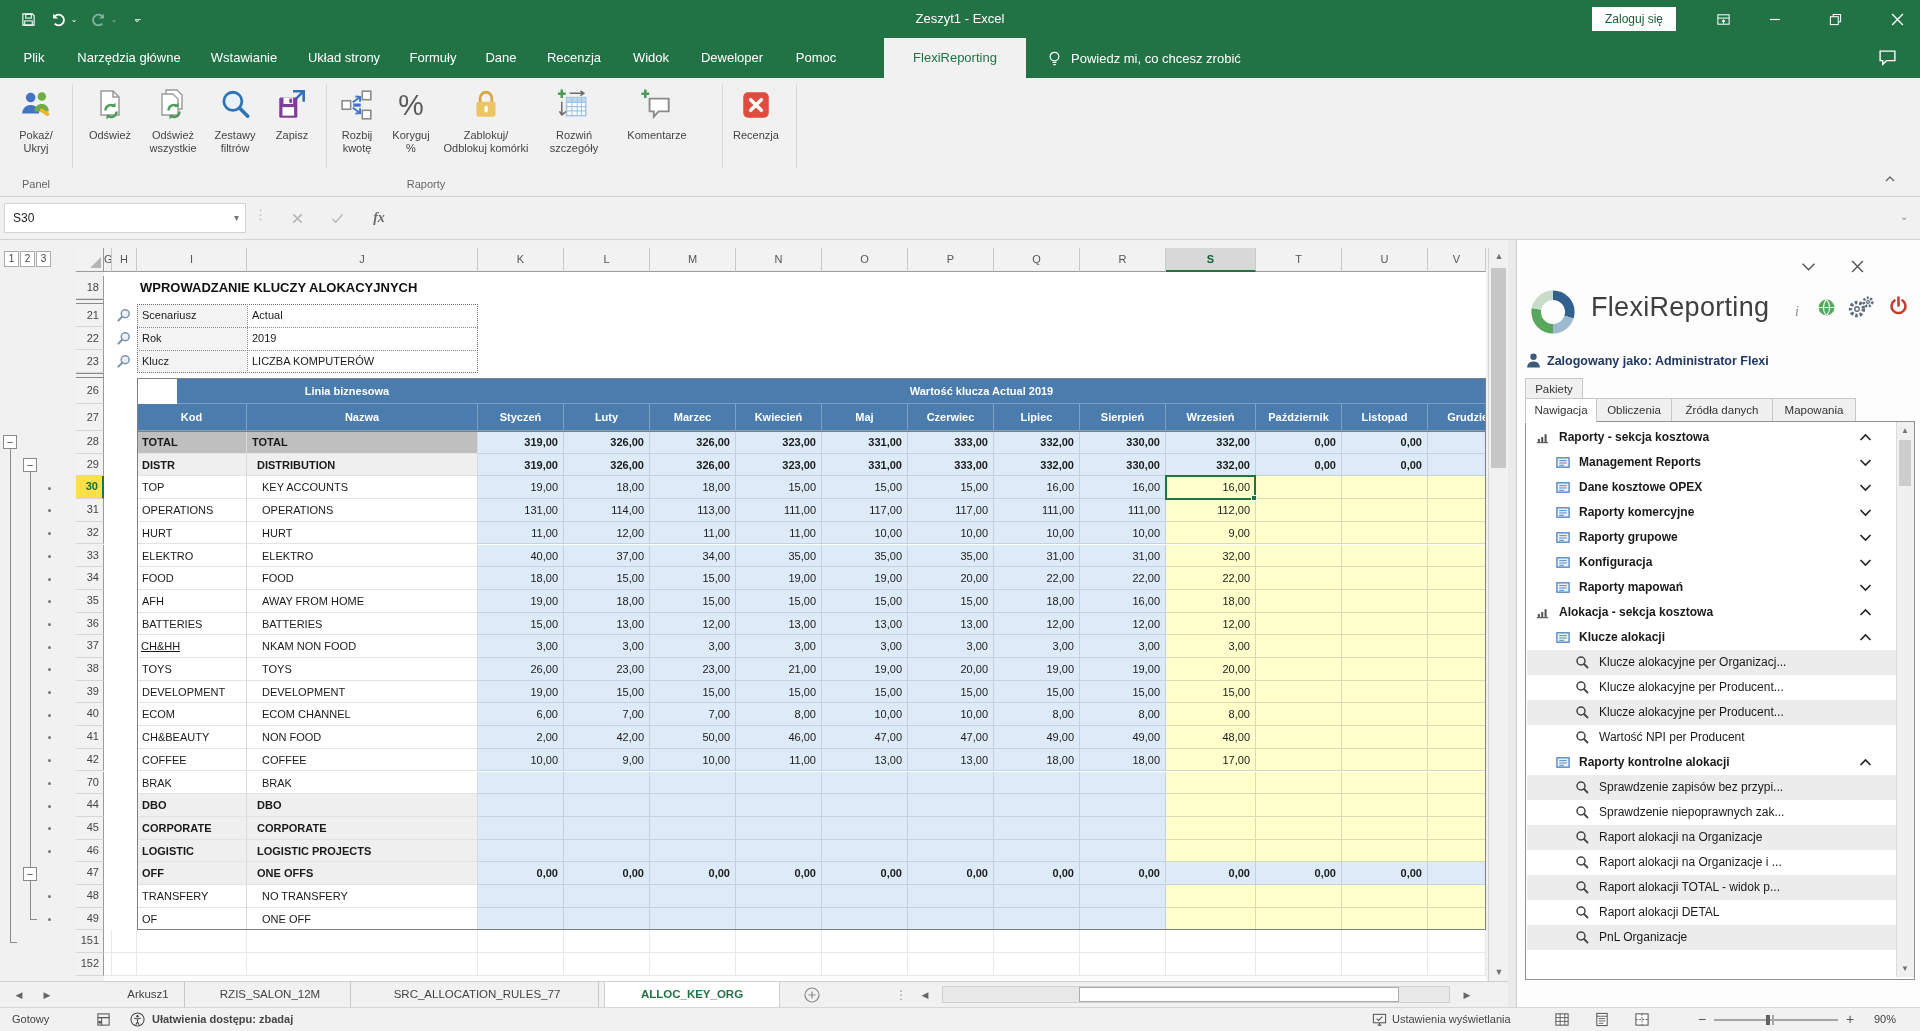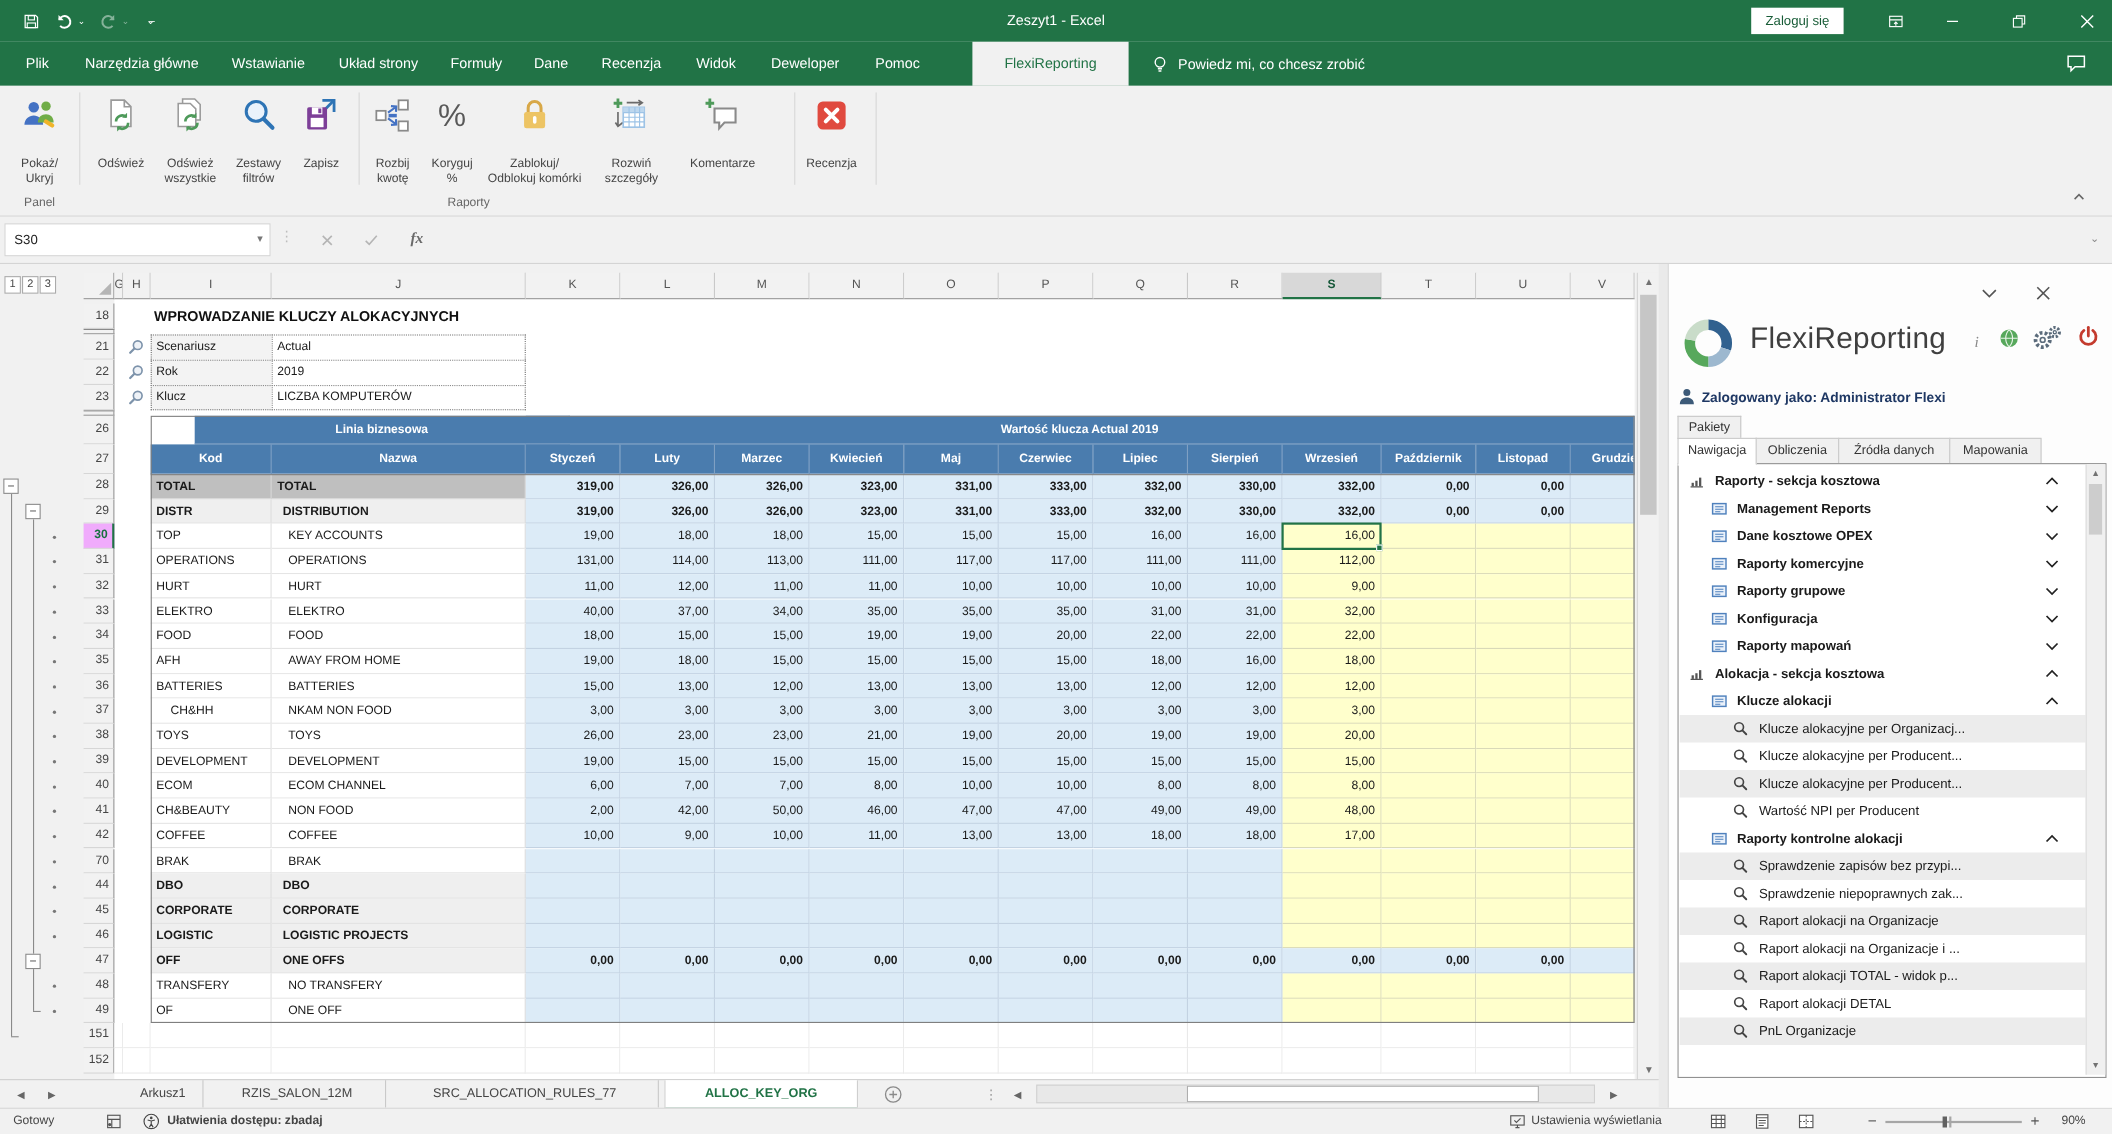--- a/index.html
+++ b/index.html
@@ -15,38 +15,38 @@
   .winbtn{top:0;width:46px;height:38px;display:flex;align-items:center;justify-content:center;color:#fff;font-size:13px;}
   
   #tabrow{left:0;top:38px;width:1920px;height:40px;background:#217346;}
   .rtab{position:absolute;top:0;height:40px;line-height:40px;color:#fff;font-size:13px;text-align:center;}
   .rtab.active{background:#f1f1f1;color:#217346;}
   #tellme{position:absolute;left:1046px;top:0;height:40px;display:flex;align-items:center;gap:8px;color:#fff;font-size:13px;}
   
   #ribbon{left:0;top:78px;width:1920px;height:119px;background:#f1f1f1;border-bottom:1px solid #d2d2d2;}
   .rbtn{position:absolute;top:4px;height:92px;text-align:center;color:#444;font-size:11px;}
   .rbtn .ic{height:40px;display:flex;align-items:flex-end;justify-content:center;}
-  .rbtn .lb{margin-top:21px;line-height:13px;white-space:pre-line;}
+  .rbtn .lb{margin-top:7px;line-height:13px;white-space:pre-line;}
   .rdiv{position:absolute;top:6px;width:1px;height:84px;background:#d8d8d8;}
   .rgrouplabel{position:absolute;top:98px;height:16px;line-height:16px;text-align:center;color:#666;font-size:11px;}
   
   #formulabar{left:0;top:197px;width:1920px;height:43px;background:#f1f1f1;border-bottom:1px solid #d4d4d4;}
   #namebox{left:4px;top:6px;width:242px;height:30px;background:#fff;border:1px solid #d4d4d4;
            font-size:12px;line-height:28px;padding-left:8px;color:#222;}
   #namebox .nb-chev{position:absolute;right:6px;top:0;color:#777;font-size:10px;line-height:28px;}
   #fx-field{left:432px;top:6px;width:1460px;height:30px;background:#fff;border:1px solid #d4d4d4;
             font-size:12px;line-height:28px;padding-left:8px;color:#222;}
   .fbtn{top:6px;height:30px;display:flex;align-items:center;justify-content:center;color:#9a9a9a;}
   
   .cell{position:absolute;box-sizing:border-box;font-size:11px;color:#1a1a1a;overflow:hidden;white-space:nowrap;}
   .colh{background:#f2f2f2;border-right:1px solid #c9c9c9;border-bottom:1px solid #9a9a9a;text-align:center;color:#555;}
   .colh.sel{background:#d8d8d8;color:#17593a;border-bottom:2px solid #217346;font-weight:bold;}
   .rownum{background:#f2f2f2;border-right:1px solid #9a9a9a;border-bottom:1px solid #d6d6d6;
           text-align:right;padding-right:4px;color:#454545;}
-  .rownum.sel{background:#f0abfc;color:#17703f;font-weight:bold;border-right:2px solid #217346;}
+  .rownum.sel{background:#fde047;color:#17703f;font-weight:bold;border-right:2px solid #217346;}
   .num{text-align:right;padding-right:5px;}
   .bold{font-weight:bold;}
   .bluec{background:#dcebf7;border-right:1px solid #c3d2e2;border-bottom:1px solid #c3d2e2;}
   .yelc{background:#ffffcc;border-right:1px solid #d9d9b8;border-bottom:1px solid #d9d9b8;}
   .whc{background:#fff;border-right:1px solid #d9d9d9;border-bottom:1px solid #e3e3e3;}
   .hdark{background:#bfbfbf;}
   .hlight{background:#efefef;}
   .tblhead{background:#4a7cae;color:#fff;font-weight:bold;text-align:center;
            border-right:1px solid #7fa0c3;border-bottom:1px solid #7fa0c3;}
   .faint{background:#fff;border-right:1px solid #e9e9e9;border-bottom:1px solid #e9e9e9;}
@@ -546,21 +546,21 @@
       <div class="abs cell num bluec" style="left: 736px; top: 612.6px; width: 86px; height: 22.7px; line-height: 22.7px;">13,00</div>
       <div class="abs cell num bluec" style="left: 822px; top: 612.6px; width: 86px; height: 22.7px; line-height: 22.7px;">13,00</div>
       <div class="abs cell num bluec" style="left: 908px; top: 612.6px; width: 86px; height: 22.7px; line-height: 22.7px;">13,00</div>
       <div class="abs cell num bluec" style="left: 994px; top: 612.6px; width: 86px; height: 22.7px; line-height: 22.7px;">12,00</div>
       <div class="abs cell num bluec" style="left: 1080px; top: 612.6px; width: 86px; height: 22.7px; line-height: 22.7px;">12,00</div>
       <div class="abs cell num yelc" style="left: 1166px; top: 612.6px; width: 90px; height: 22.7px; line-height: 22.7px;">12,00</div>
       <div class="abs cell num yelc" style="left: 1256px; top: 612.6px; width: 86px; height: 22.7px; line-height: 22.7px;"></div>
       <div class="abs cell num yelc" style="left: 1342px; top: 612.6px; width: 86px; height: 22.7px; line-height: 22.7px;"></div>
       <div class="abs cell num yelc" style="left: 1428px; top: 612.6px; width: 58px; height: 22.7px; line-height: 22.7px;"></div>
       <div class="abs cell rownum" style="left: 76px; top: 635.3px; width: 28px; height: 22.7px; line-height: 21.7px;">37</div>
-      <div class="abs cell whc" style="left: 137px; top: 635.3px; width: 110px; height: 22.7px; line-height: 22.7px; padding-left: 18px;">CH&amp;HH</div>
+      <div class="abs cell whc" style="left: 137px; top: 635.3px; width: 110px; height: 22.7px; line-height: 22.7px; padding-left: 4px; text-decoration: underline;">CH&amp;HH</div>
       <div class="abs cell whc" style="left: 247px; top: 635.3px; width: 231px; height: 22.7px; line-height: 22.7px; padding-left: 15px;">NKAM NON FOOD</div>
       <div class="abs cell num bluec" style="left: 478px; top: 635.3px; width: 86px; height: 22.7px; line-height: 22.7px;">3,00</div>
       <div class="abs cell num bluec" style="left: 564px; top: 635.3px; width: 86px; height: 22.7px; line-height: 22.7px;">3,00</div>
       <div class="abs cell num bluec" style="left: 650px; top: 635.3px; width: 86px; height: 22.7px; line-height: 22.7px;">3,00</div>
       <div class="abs cell num bluec" style="left: 736px; top: 635.3px; width: 86px; height: 22.7px; line-height: 22.7px;">3,00</div>
       <div class="abs cell num bluec" style="left: 822px; top: 635.3px; width: 86px; height: 22.7px; line-height: 22.7px;">3,00</div>
       <div class="abs cell num bluec" style="left: 908px; top: 635.3px; width: 86px; height: 22.7px; line-height: 22.7px;">3,00</div>
       <div class="abs cell num bluec" style="left: 994px; top: 635.3px; width: 86px; height: 22.7px; line-height: 22.7px;">3,00</div>
       <div class="abs cell num bluec" style="left: 1080px; top: 635.3px; width: 86px; height: 22.7px; line-height: 22.7px;">3,00</div>
       <div class="abs cell num yelc" style="left: 1166px; top: 635.3px; width: 90px; height: 22.7px; line-height: 22.7px;">3,00</div>

